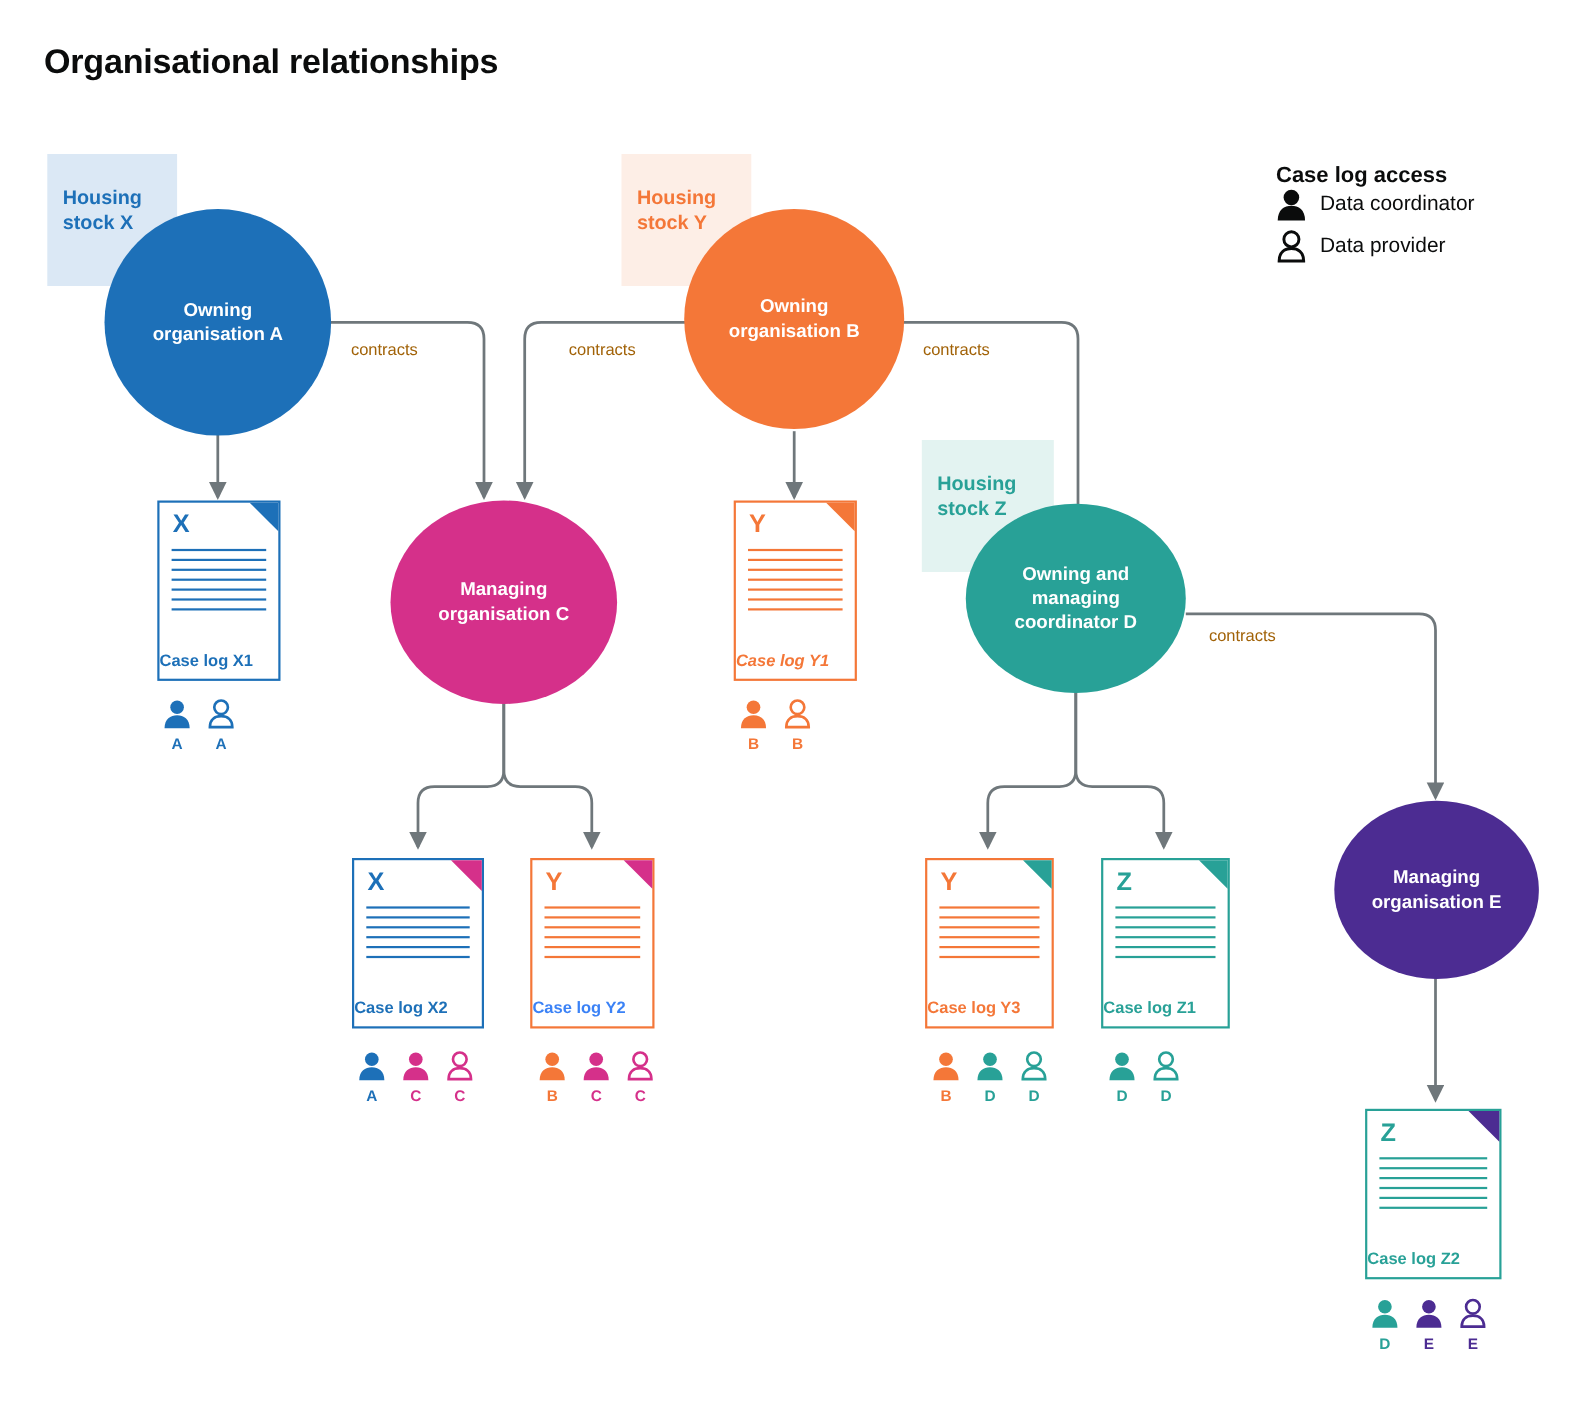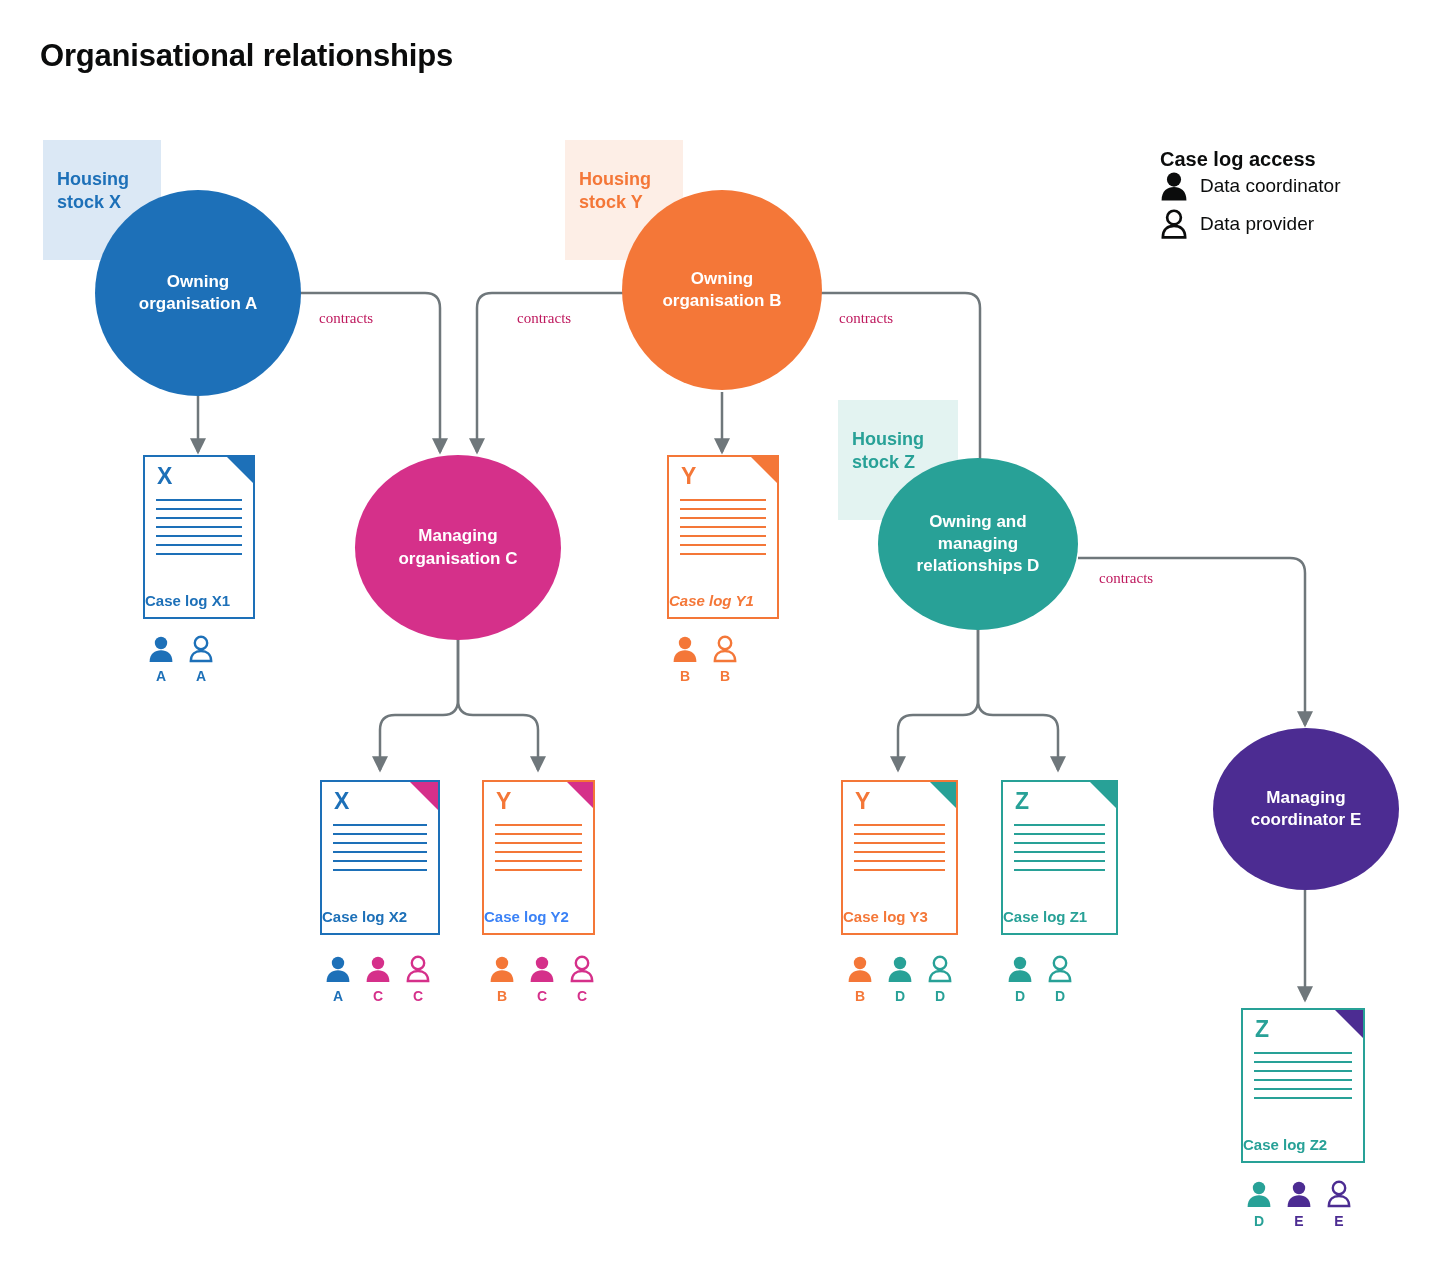--- a/index.html
+++ b/index.html
@@ -60,23 +60,22 @@
   .person .lbl{font-size:14px;font-weight:bold;margin-top:5px;}
 
   
   .legend{position:absolute;left:1160px;top:148px;}
   .legend .lg-title{font-size:20px;font-weight:bold;margin-bottom:0;}
   .legend .lg-row{display:flex;align-items:center;gap:12px;margin-bottom:8px;}
   .legend .lg-row span.txt{font-size:19px;}
 
   
   .edgelabel{
-    position:absolute;font-size:15px;color:#be185d;background:#fff;
+    position:absolute;font-size:15px;color:#a16207;background:#fff;
     padding:0 3px;
-    font-family:Liberation Serif, serif;
   }
 
   svg.wires{position:absolute;left:0;top:0;width:1440px;height:1280px;pointer-events:none;}
 </style>
 </head>
 <body>
 
 <div id="stage">
 
   <div class="title">Organisational relationships</div>
@@ -146,28 +145,28 @@
     <div>
       <div>Managing</div>
       <div>organisation C</div>
     </div>
   </div>
 
   <div class="circle" style="left:878px;top:458px;width:200px;height:172px;background:#28a197;">
     <div>
       <div>Owning and</div>
       <div>managing</div>
-      <div>relationships D</div>
+      <div>coordinator D</div>
     </div>
   </div>
 
   <div class="circle" style="left:1213px;top:728px;width:186px;height:162px;background:#4c2c92;">
     <div>
       <div>Managing</div>
-      <div>coordinator E</div>
+      <div>organisation E</div>
     </div>
   </div>
 
   <div class="edgelabel" style="left:316px;top:310px;">contracts</div>
   <div class="edgelabel" style="left:514px;top:310px;">contracts</div>
   <div class="edgelabel" style="left:836px;top:310px;">contracts</div>
   <div class="edgelabel" style="left:1096px;top:570px;">contracts</div>
 
   <div class="doc" style="left:143px;top:455px;width:112px;height:164px;border-color:#1d70b8;">
     <div class="fold" style="border-left:26px solid transparent;border-top:26px solid #1d70b8;"></div>

